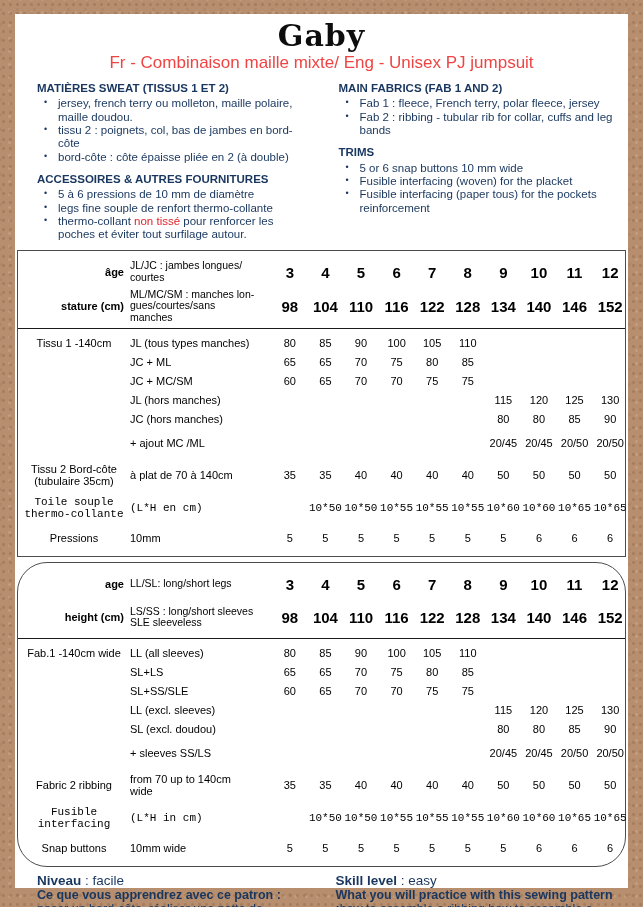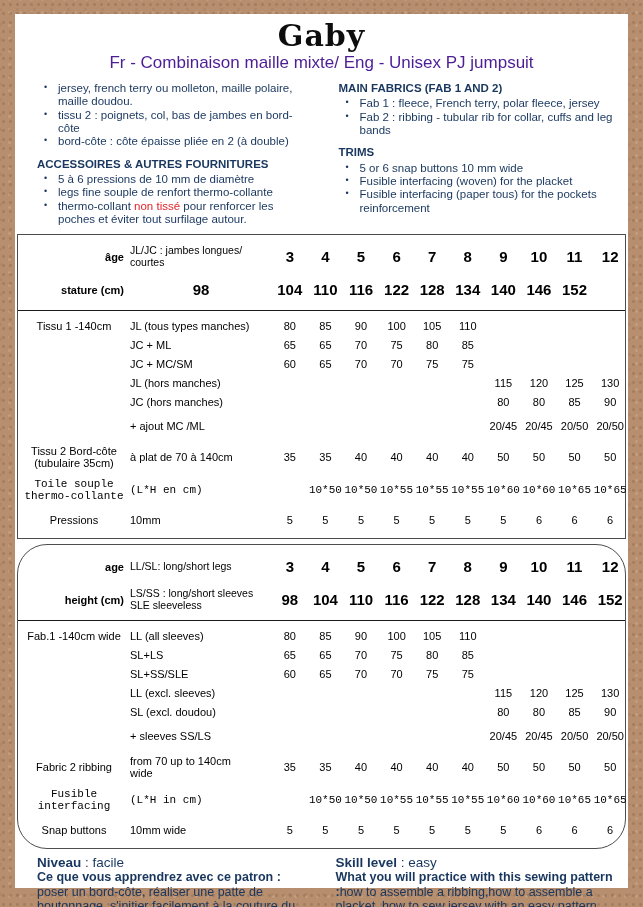--- a/index.html
+++ b/index.html
@@ -16,21 +16,21 @@
         radial-gradient(rgba(92,61,38,0.20) 1px, transparent 1.6px),
         radial-gradient(rgba(255,236,210,0.16) 1px, transparent 1.6px),
         radial-gradient(rgba(120,80,50,0.12) 1.2px, transparent 2px);
       background-size:7px 9px, 11px 13px, 17px 15px;
       background-position:0 0, 4px 6px, 9px 2px;}
   .page{position:absolute;left:15px;top:14px;width:613px;height:874px;background:#fff;}
 
   .hd{padding-top:5px;}
   .title{font-family:"DejaVu Serif","Liberation Serif",serif;font-weight:bold;
          font-size:30px;line-height:1.1;text-align:center;color:#0d0d0d;letter-spacing:1px;margin:0;}
-  .subtitle{text-align:center;font-size:17px;margin-top:1px;color:#4c1d95;}
+  .subtitle{text-align:center;font-size:17px;margin-top:1px;color:#ef4444;}
 
   .info-top{display:flex;padding:9px 14px 0 22px;gap:26px;color:var(--navy);}
   .info-col{flex:1;font-size:11.5px;line-height:1.16;}
   .info-heading{font-weight:bold;font-size:11.5px;margin:0 0 2px 0;}
   .info-section + .info-section .info-heading{margin-top:9px;}
   .bullet-row{display:flex;}
   .dot{flex:0 0 17px;text-align:center;font-size:9px;}
   .btext{flex:1;padding-left:4px;}
   .red{color:var(--red);}
 
@@ -66,20 +66,21 @@
   <div class="page">
 
     <div class="hd">
       <h1 class="title">Gaby</h1>
       <div class="subtitle">Fr - Combinaison maille mixte/ Eng - Unisex PJ jumpsuit</div>
     </div>
 
     <div class="info-top">
       <div class="info-col" id="info-fr">
           <div class="info-section">
+            <div class="info-heading">MATIÈRES SWEAT (TISSUS 1 ET 2)</div>
             <div class="bullets">
               <div class="bullet-row">
                 <span class="dot">•</span>
                 <span class="btext">jersey, french terry ou molleton, maille polaire, maille doudou.</span>
               </div>
               <div class="bullet-row">
                 <span class="dot">•</span>
                 <span class="btext">tissu 2 : poignets, col, bas de jambes en bord-côte</span>
               </div>
               <div class="bullet-row">
@@ -152,20 +153,22 @@
             <div class="val">6</div>
             <div class="val">7</div>
             <div class="val">8</div>
             <div class="val">9</div>
             <div class="val">10</div>
             <div class="val">11</div>
             <div class="val">12</div>
           </div>
           <div class="trow hdr">
             <div class="c1">stature (cm)</div>
+            <div class="c2">ML/MC/SM : manches lon-
+gues/courtes/sans manches</div>
             <div class="val">98</div>
             <div class="val">104</div>
             <div class="val">110</div>
             <div class="val">116</div>
             <div class="val">122</div>
             <div class="val">128</div>
             <div class="val">134</div>
             <div class="val">140</div>
             <div class="val">146</div>
             <div class="val">152</div>

